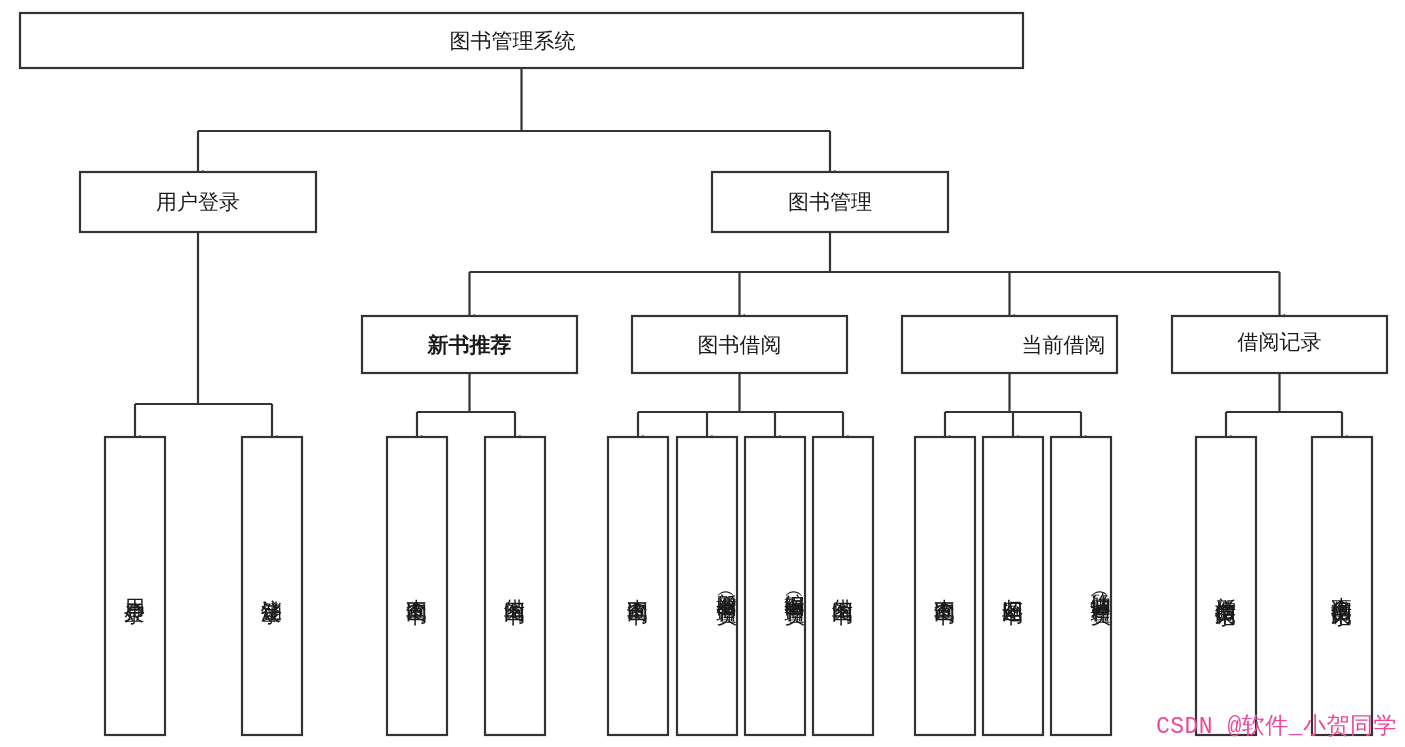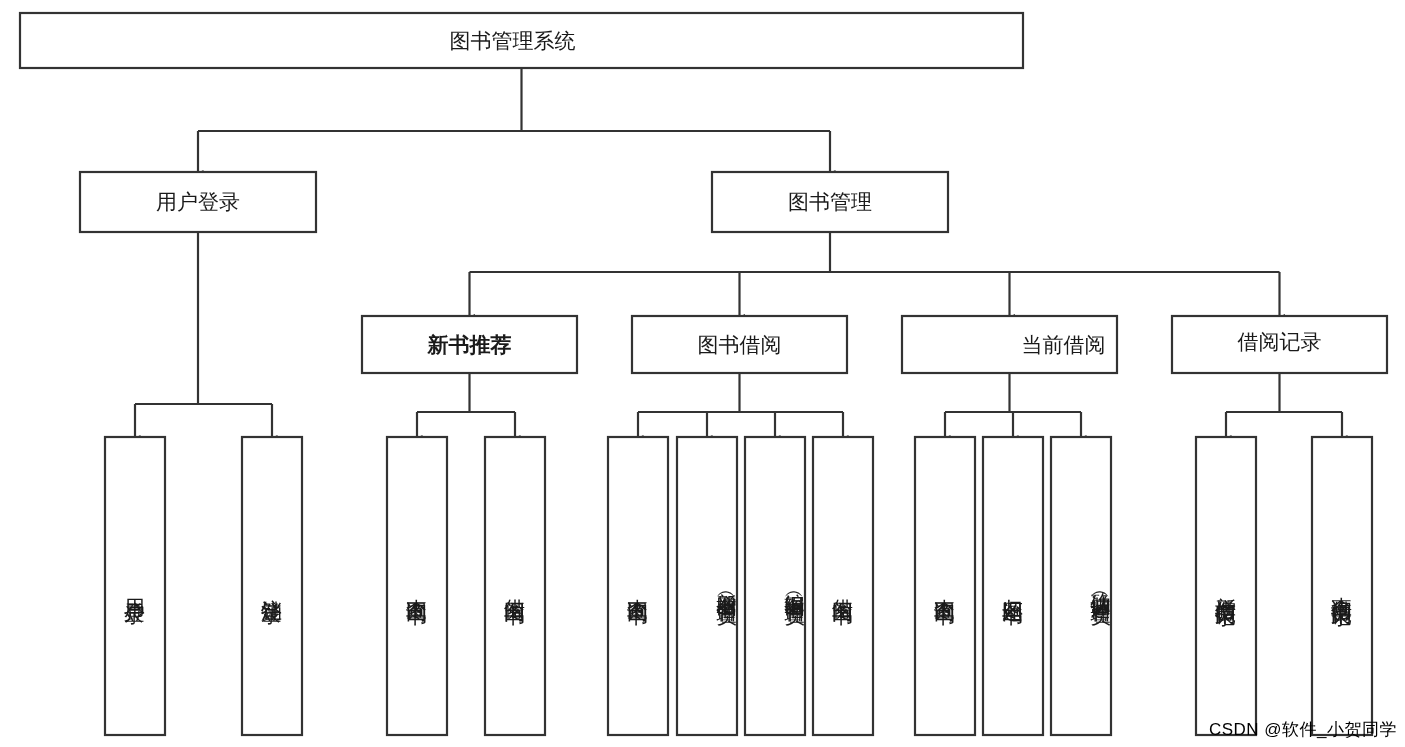--- a/index.html
+++ b/index.html
@@ -61,23 +61,23 @@
     display: flex;
     align-items: center;
     justify-content: center;
     white-space: nowrap;
     pointer-events: none;
   }
   #watermark {
     position: absolute;
     right: 8px;
     bottom: 6px;
-    font-family: Liberation Sans, sans-serif;
-    font-size: 17px;
-    color: #000000;
+    font-family: Liberation Mono, monospace;
+    font-size: 23px;
+    color: #ec4899;
     letter-spacing: 0.5px;
     white-space: nowrap;
     pointer-events: none;
   }
 </style>
 </head>
 <body>
 
 <div id="diagram-root">
 

